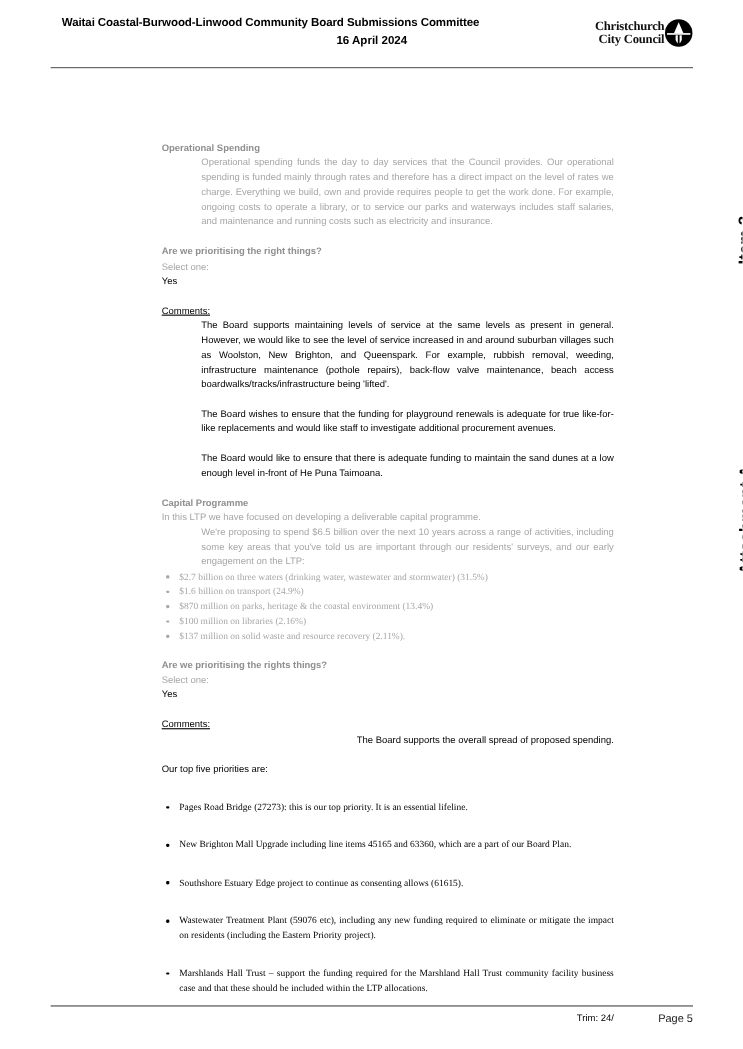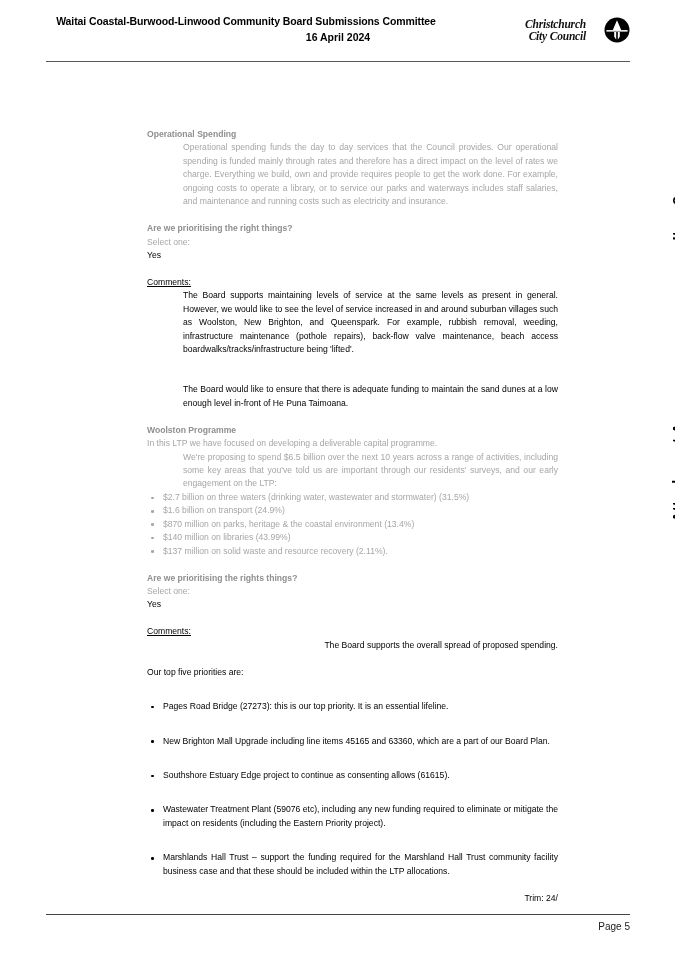--- a/index.html
+++ b/index.html
@@ -47,22 +47,21 @@
     border-top: 1.6px solid #5a5a5a;
   }
 
   
   #logo-block {
     position: absolute;
     right: 45px;
     top: 17px;
     display: flex;
     align-items: center;
-    gap: 18px;
-    font-style: italic;
+    gap: 0;
   }
   .logo-wordmark {
     font-family: "Liberation Serif", serif;
     font-weight: bold;
     font-size: 11.5px;
     line-height: 12.5px;
     text-align: right;
     color: #111;
     letter-spacing: -0.2px;
   }
@@ -114,20 +113,21 @@
   
   ul.blist {
     margin: 0;
     padding: 0;
     list-style: none;
   }
   ul.blist > li {
     position: relative;
     padding-left: 16px;
     margin: 0;
+    font-family: Liberation Serif, serif;
   }
   ul.blist > li::before {
     content: "";
     position: absolute;
     left: 4px;
     top: 5.6px;
     width: 2.6px;
     height: 2.6px;
     border-radius: 50%;
     background: currentColor;
@@ -196,34 +196,35 @@
 
   <div class="sec-head">Are we prioritising the right things?</div>
   <div class="muted">Select one:</div>
   <div class="strong">Yes</div>
 
   <div class="gap-sm"></div>
 
   <div class="strong u">Comments:</div>
   <p class="para just">The Board supports maintaining levels of service at the same levels as present in general. However, we would like to see the level of service increased in and around suburban villages such as Woolston, New Brighton, and Queenspark. For example, rubbish removal, weeding, infrastructure maintenance (pothole repairs), back-flow valve maintenance, beach access boardwalks/tracks/infrastructure being 'lifted'.</p>
   <div class="gap-sm"></div>
+  <p class="para just">The Board wishes to ensure that the funding for playground renewals is adequate for true like-for-like replacements and would like staff to investigate additional procurement avenues.</p>
   <div class="gap-sm"></div>
   <p class="para just">The Board would like to ensure that there is adequate funding to maintain the sand dunes at a low enough level in-front of He Puna Taimoana.</p>
 
   <div class="gap-sm"></div>
 
-  <div class="sec-head">Woolston Programme</div>
+  <div class="sec-head">Capital Programme</div>
   <div class="muted">In this LTP we have focused on developing a deliverable capital programme.</div>
   <p class="para just muted">We're proposing to spend $6.5 billion over the next 10 years across a range of activities, including some key areas that you've told us are important through our residents' surveys, and our early engagement on the LTP:</p>
 
   <ul class="blist muted">
     <li>$2.7 billion on three waters (drinking water, wastewater and stormwater) (31.5%)</li>
     <li>$1.6 billion on transport (24.9%)</li>
     <li>$870 million on parks, heritage &amp; the coastal environment (13.4%)</li>
-    <li>$140 million on libraries (43.99%)</li>
+    <li>$100 million on libraries (2.16%)</li>
     <li>$137 million on solid waste and resource recovery (2.11%).</li>
   </ul>
 
   <div class="gap-sm"></div>
 
   <div class="sec-head">Are we prioritising the rights things?</div>
   <div class="muted">Select one:</div>
   <div class="strong">Yes</div>
 
   <div class="gap-sm"></div>

